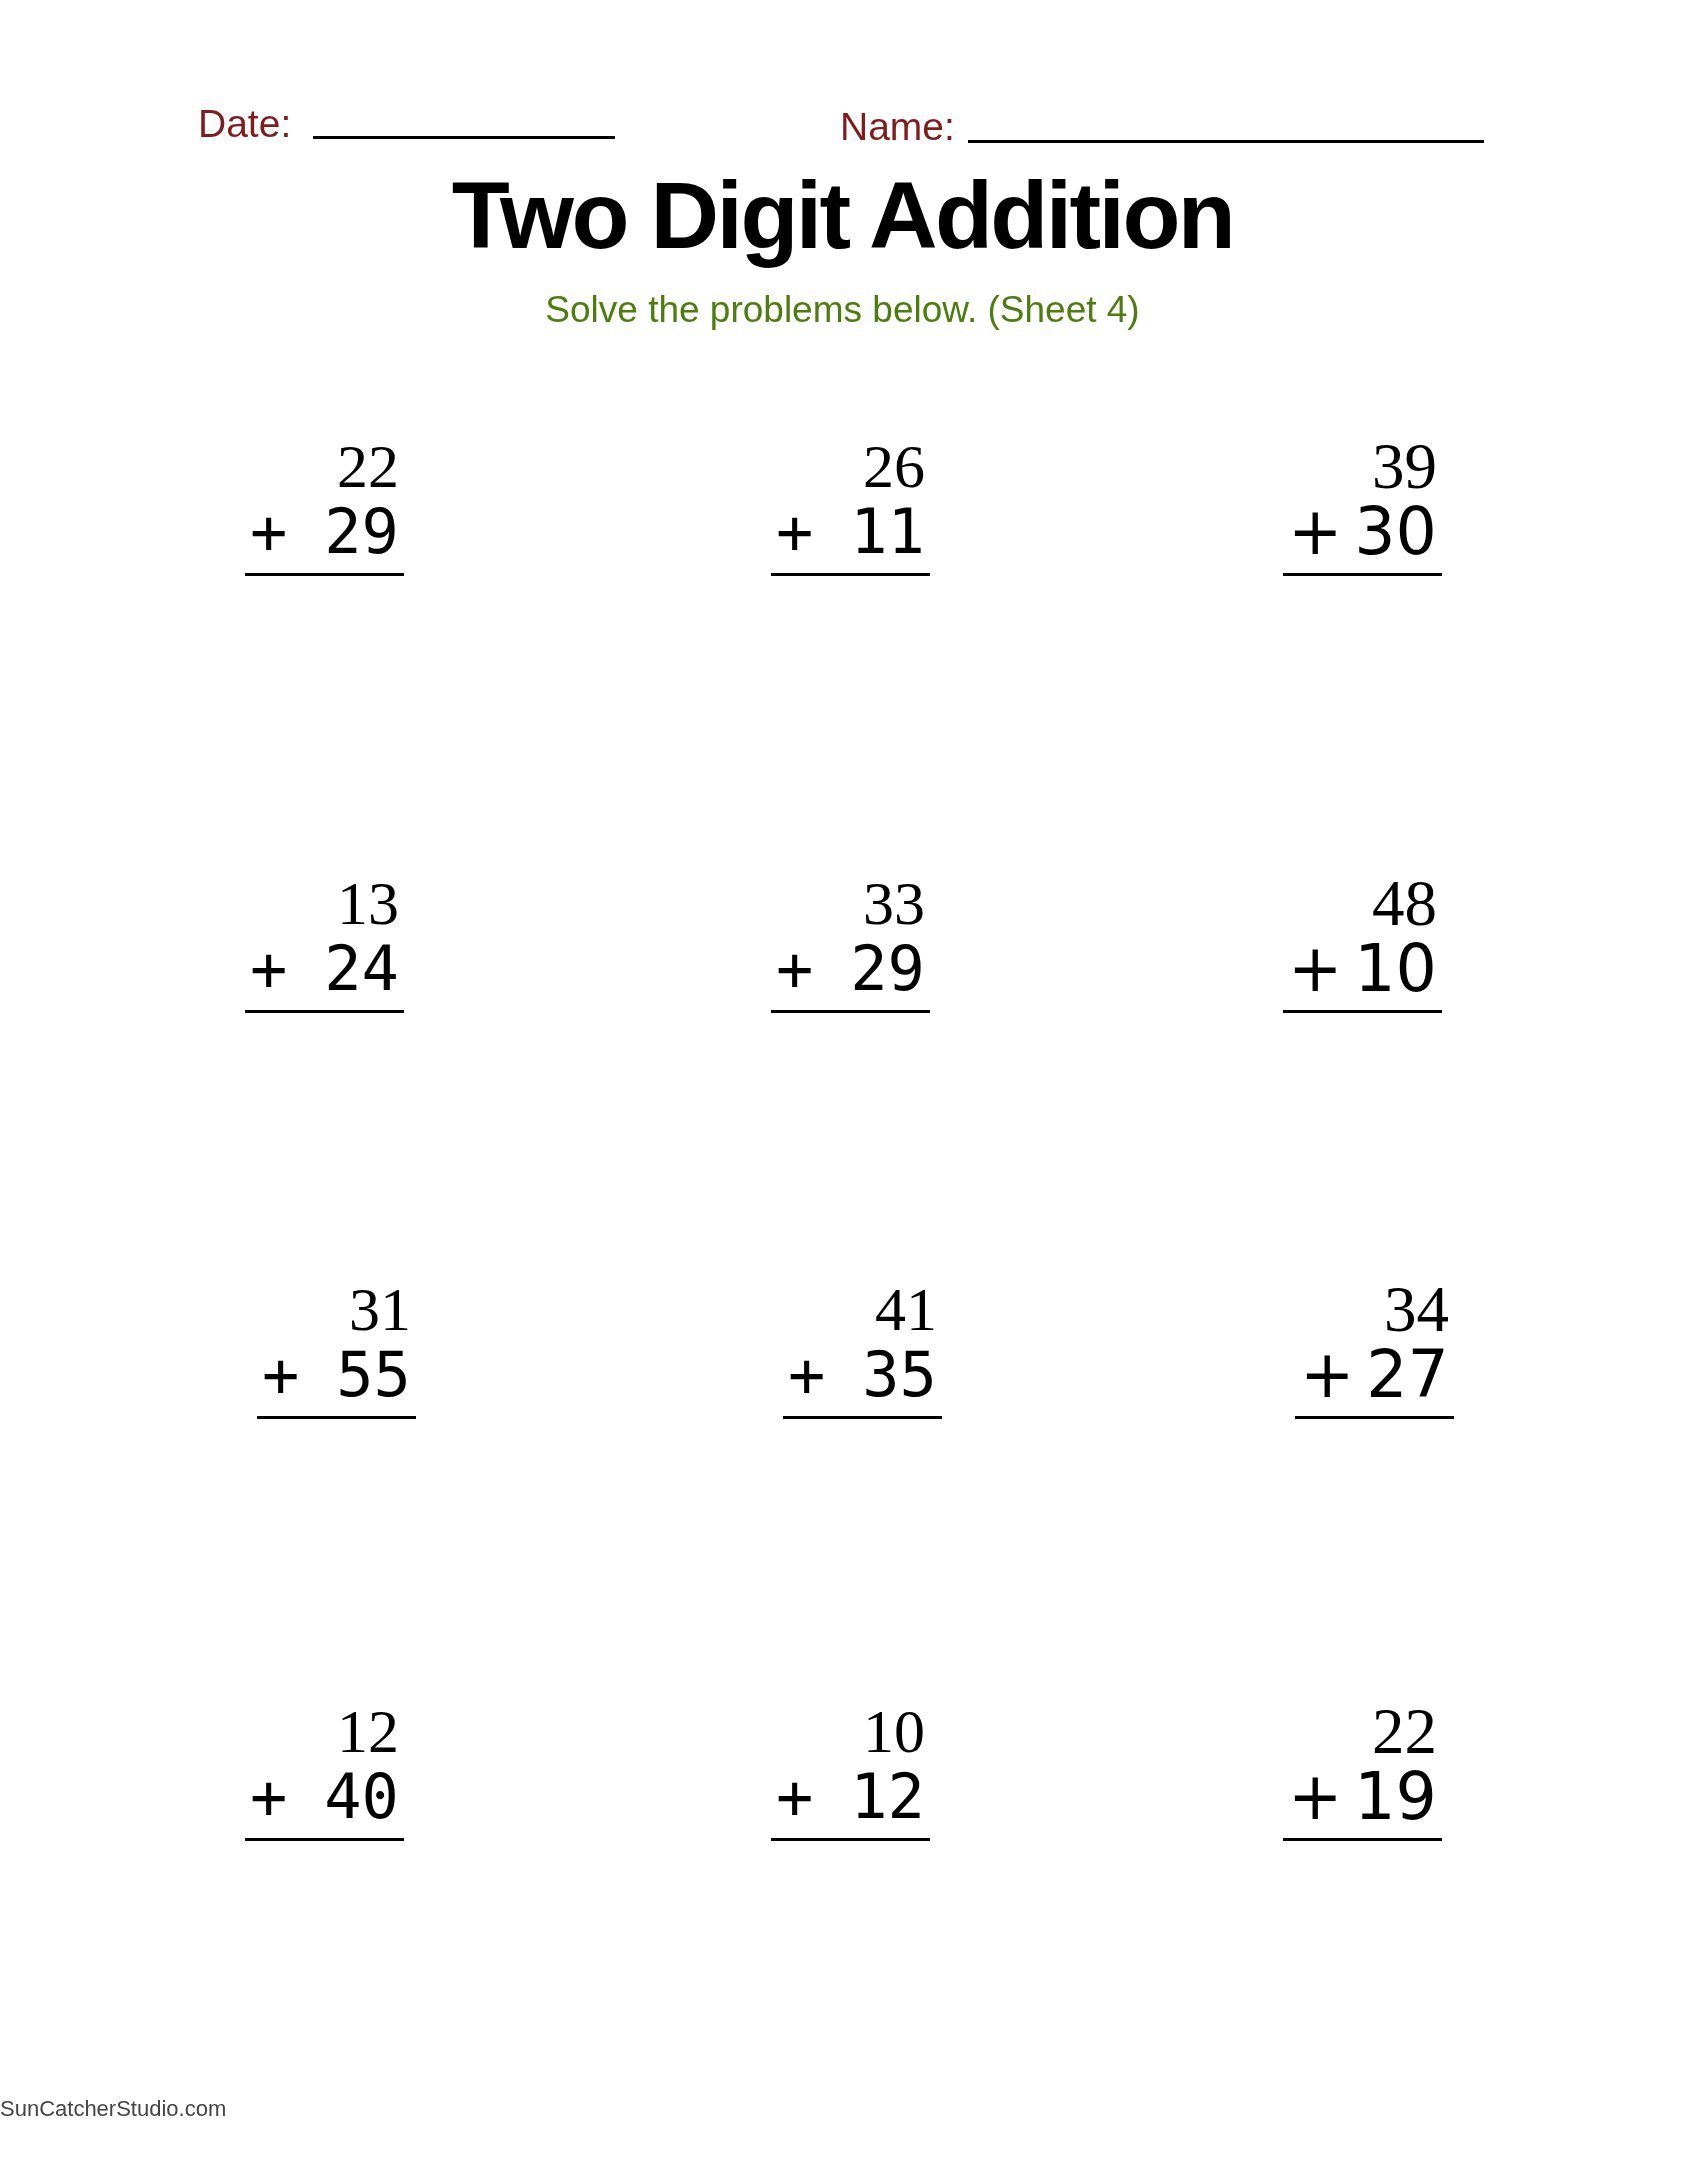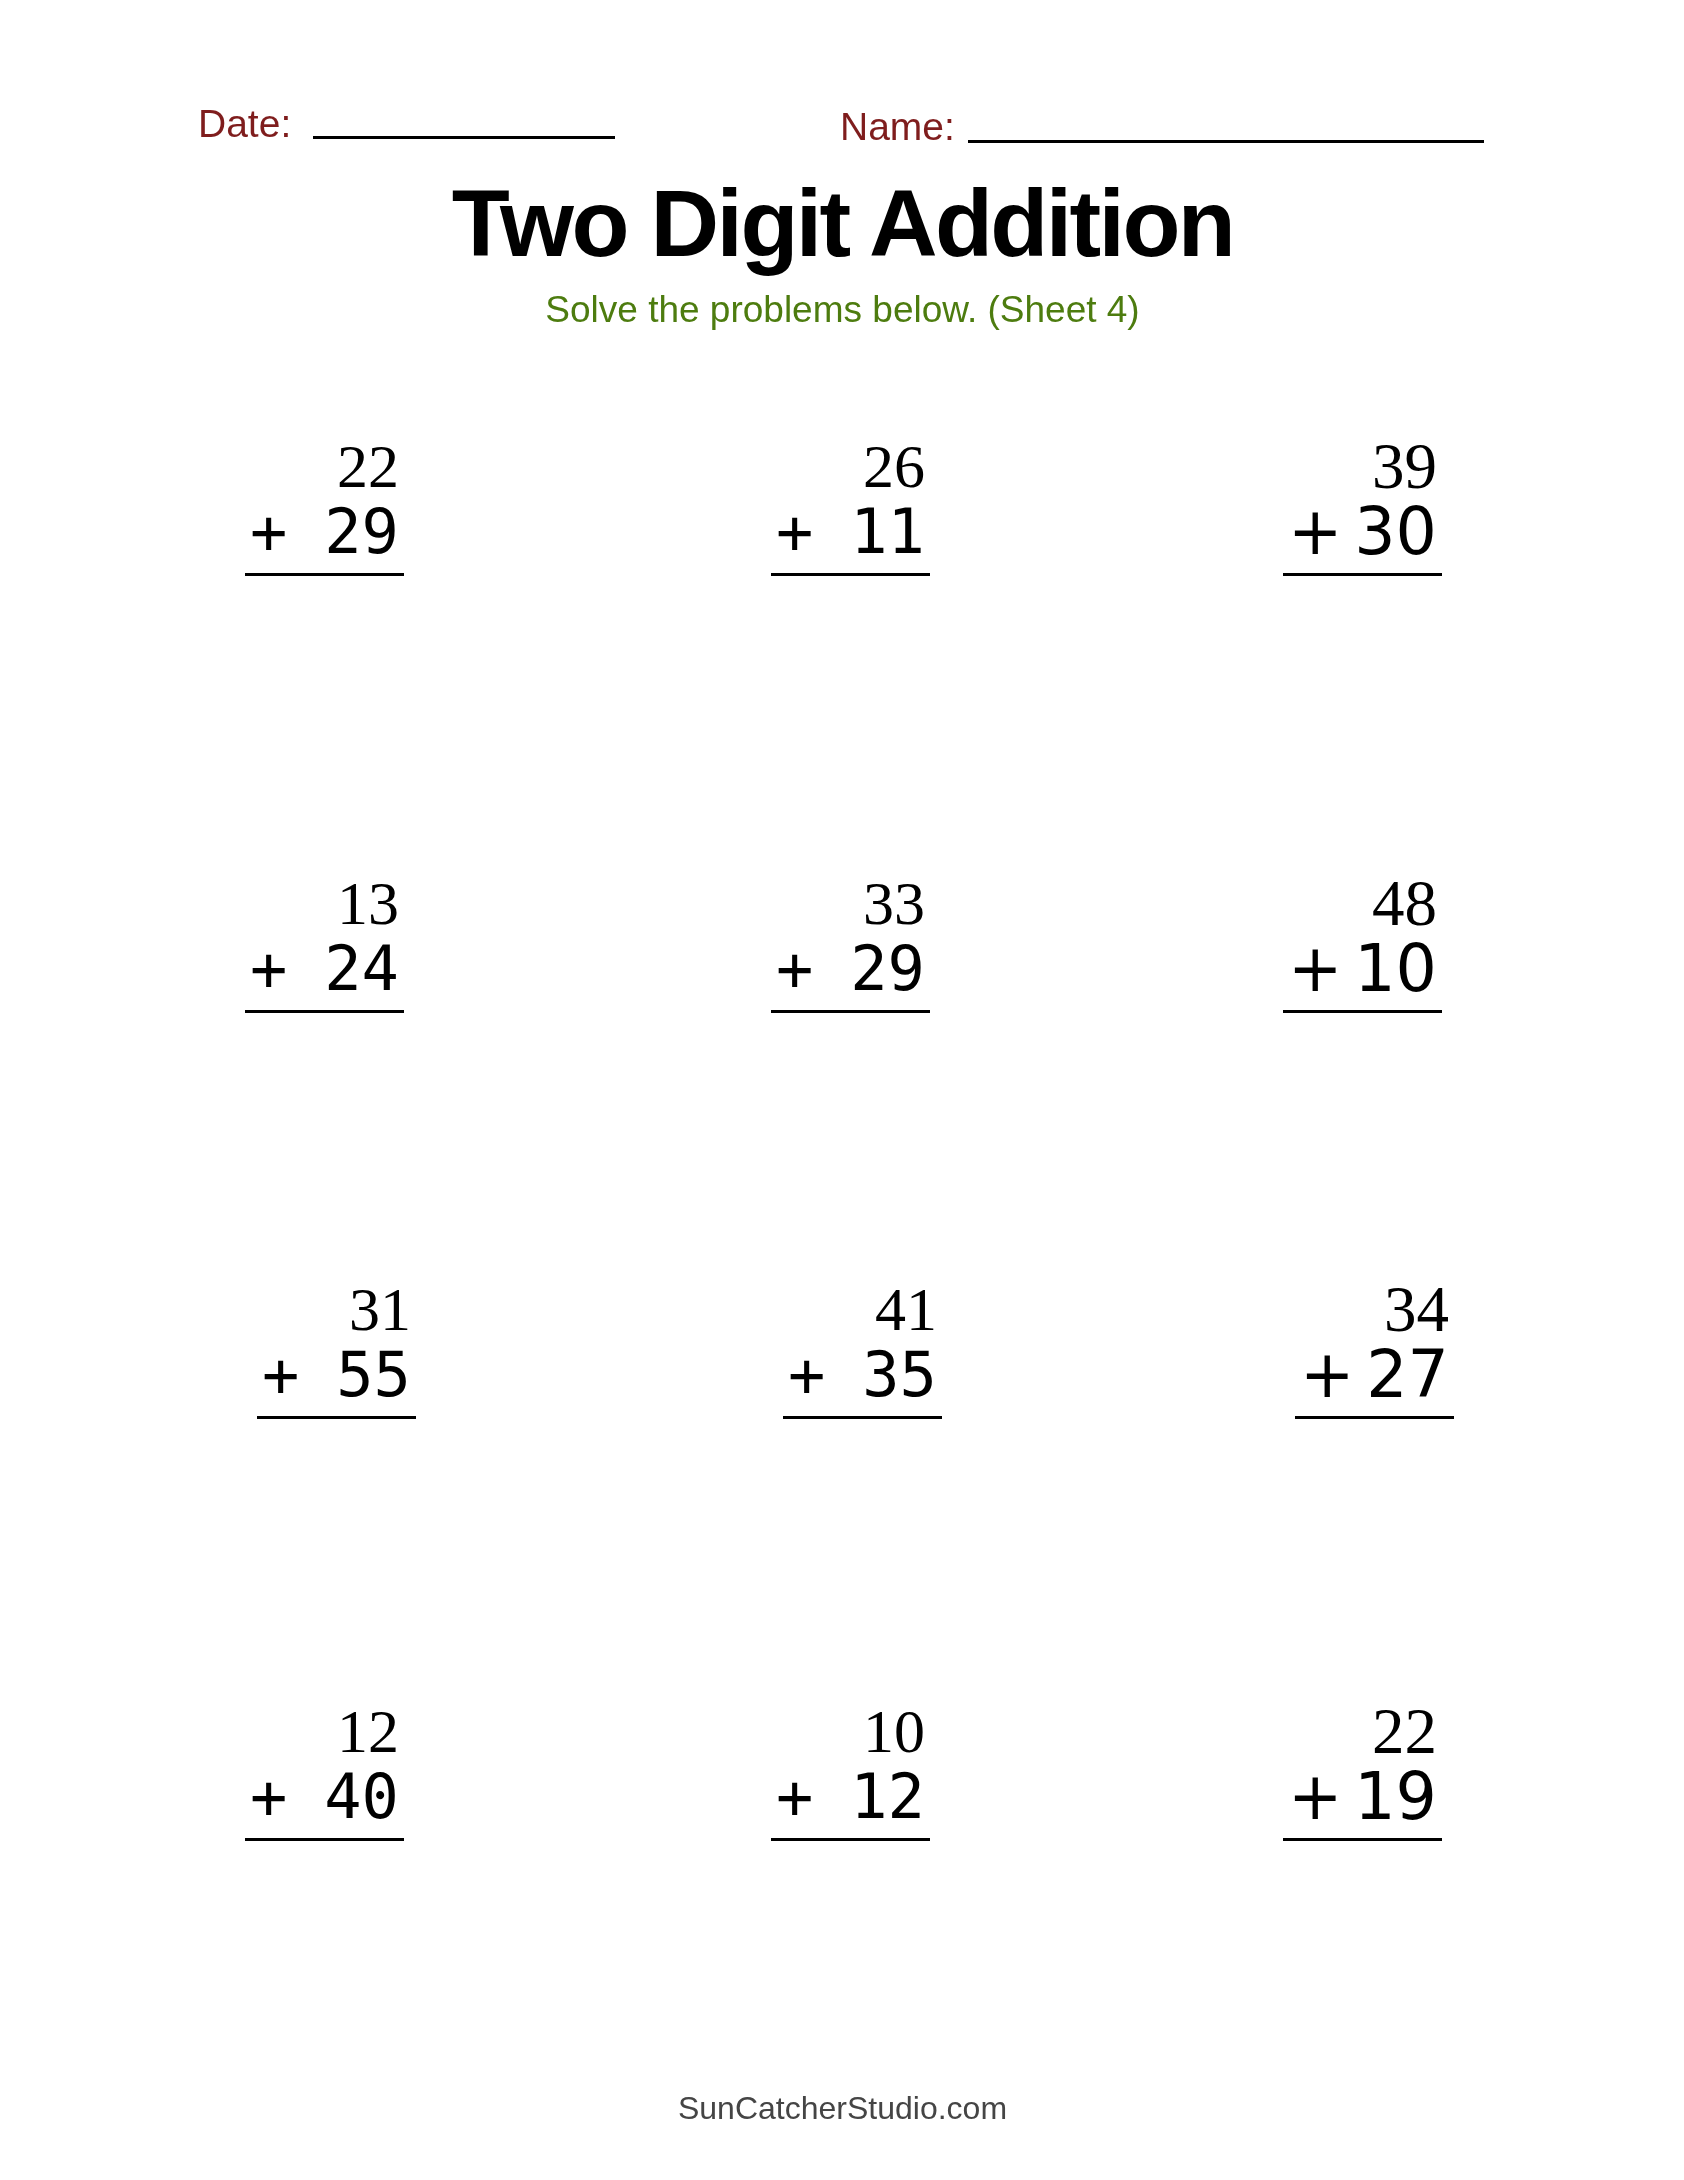--- a/index.html
+++ b/index.html
@@ -31,21 +31,21 @@
     position: absolute;
     height: 3.4px;
     background: #000000;
   }
   .date-line { left: 313px; top: 136px; width: 302px; }
   .name-line { left: 968px; top: 140px; width: 516px; }
 
   
   .title {
     position: absolute;
-    left: 0; top: 170px;
+    left: 0; top: 162px;
     width: 1685px;
     text-align: center;
     font-size: 95px;
     line-height: 106px;
     font-weight: bold;
     letter-spacing: -2.6px;
     color: #000000;
   }
   .subtitle {
     position: absolute;
@@ -91,22 +91,22 @@
   .r1 { top: 433px; }
   .r2 { top: 854px; margin-top: 16px; }
   .r3 { top: 1276px; margin-left: 12px; }
   .r4 { top: 1698px; }
 
   
   .footer {
     position: absolute;
     left: 0; top: 2089px;
     width: 1685px;
-    text-align: center;
-    font-size: 32px;
+    text-align: left;
+    font-size: 22px;
     line-height: 39px;
     color: #454545;
   }
 </style>
 </head>
 <body>
 
 <div class="sheet">
 
   <div class="hdr-label date-label">Date:</div>

